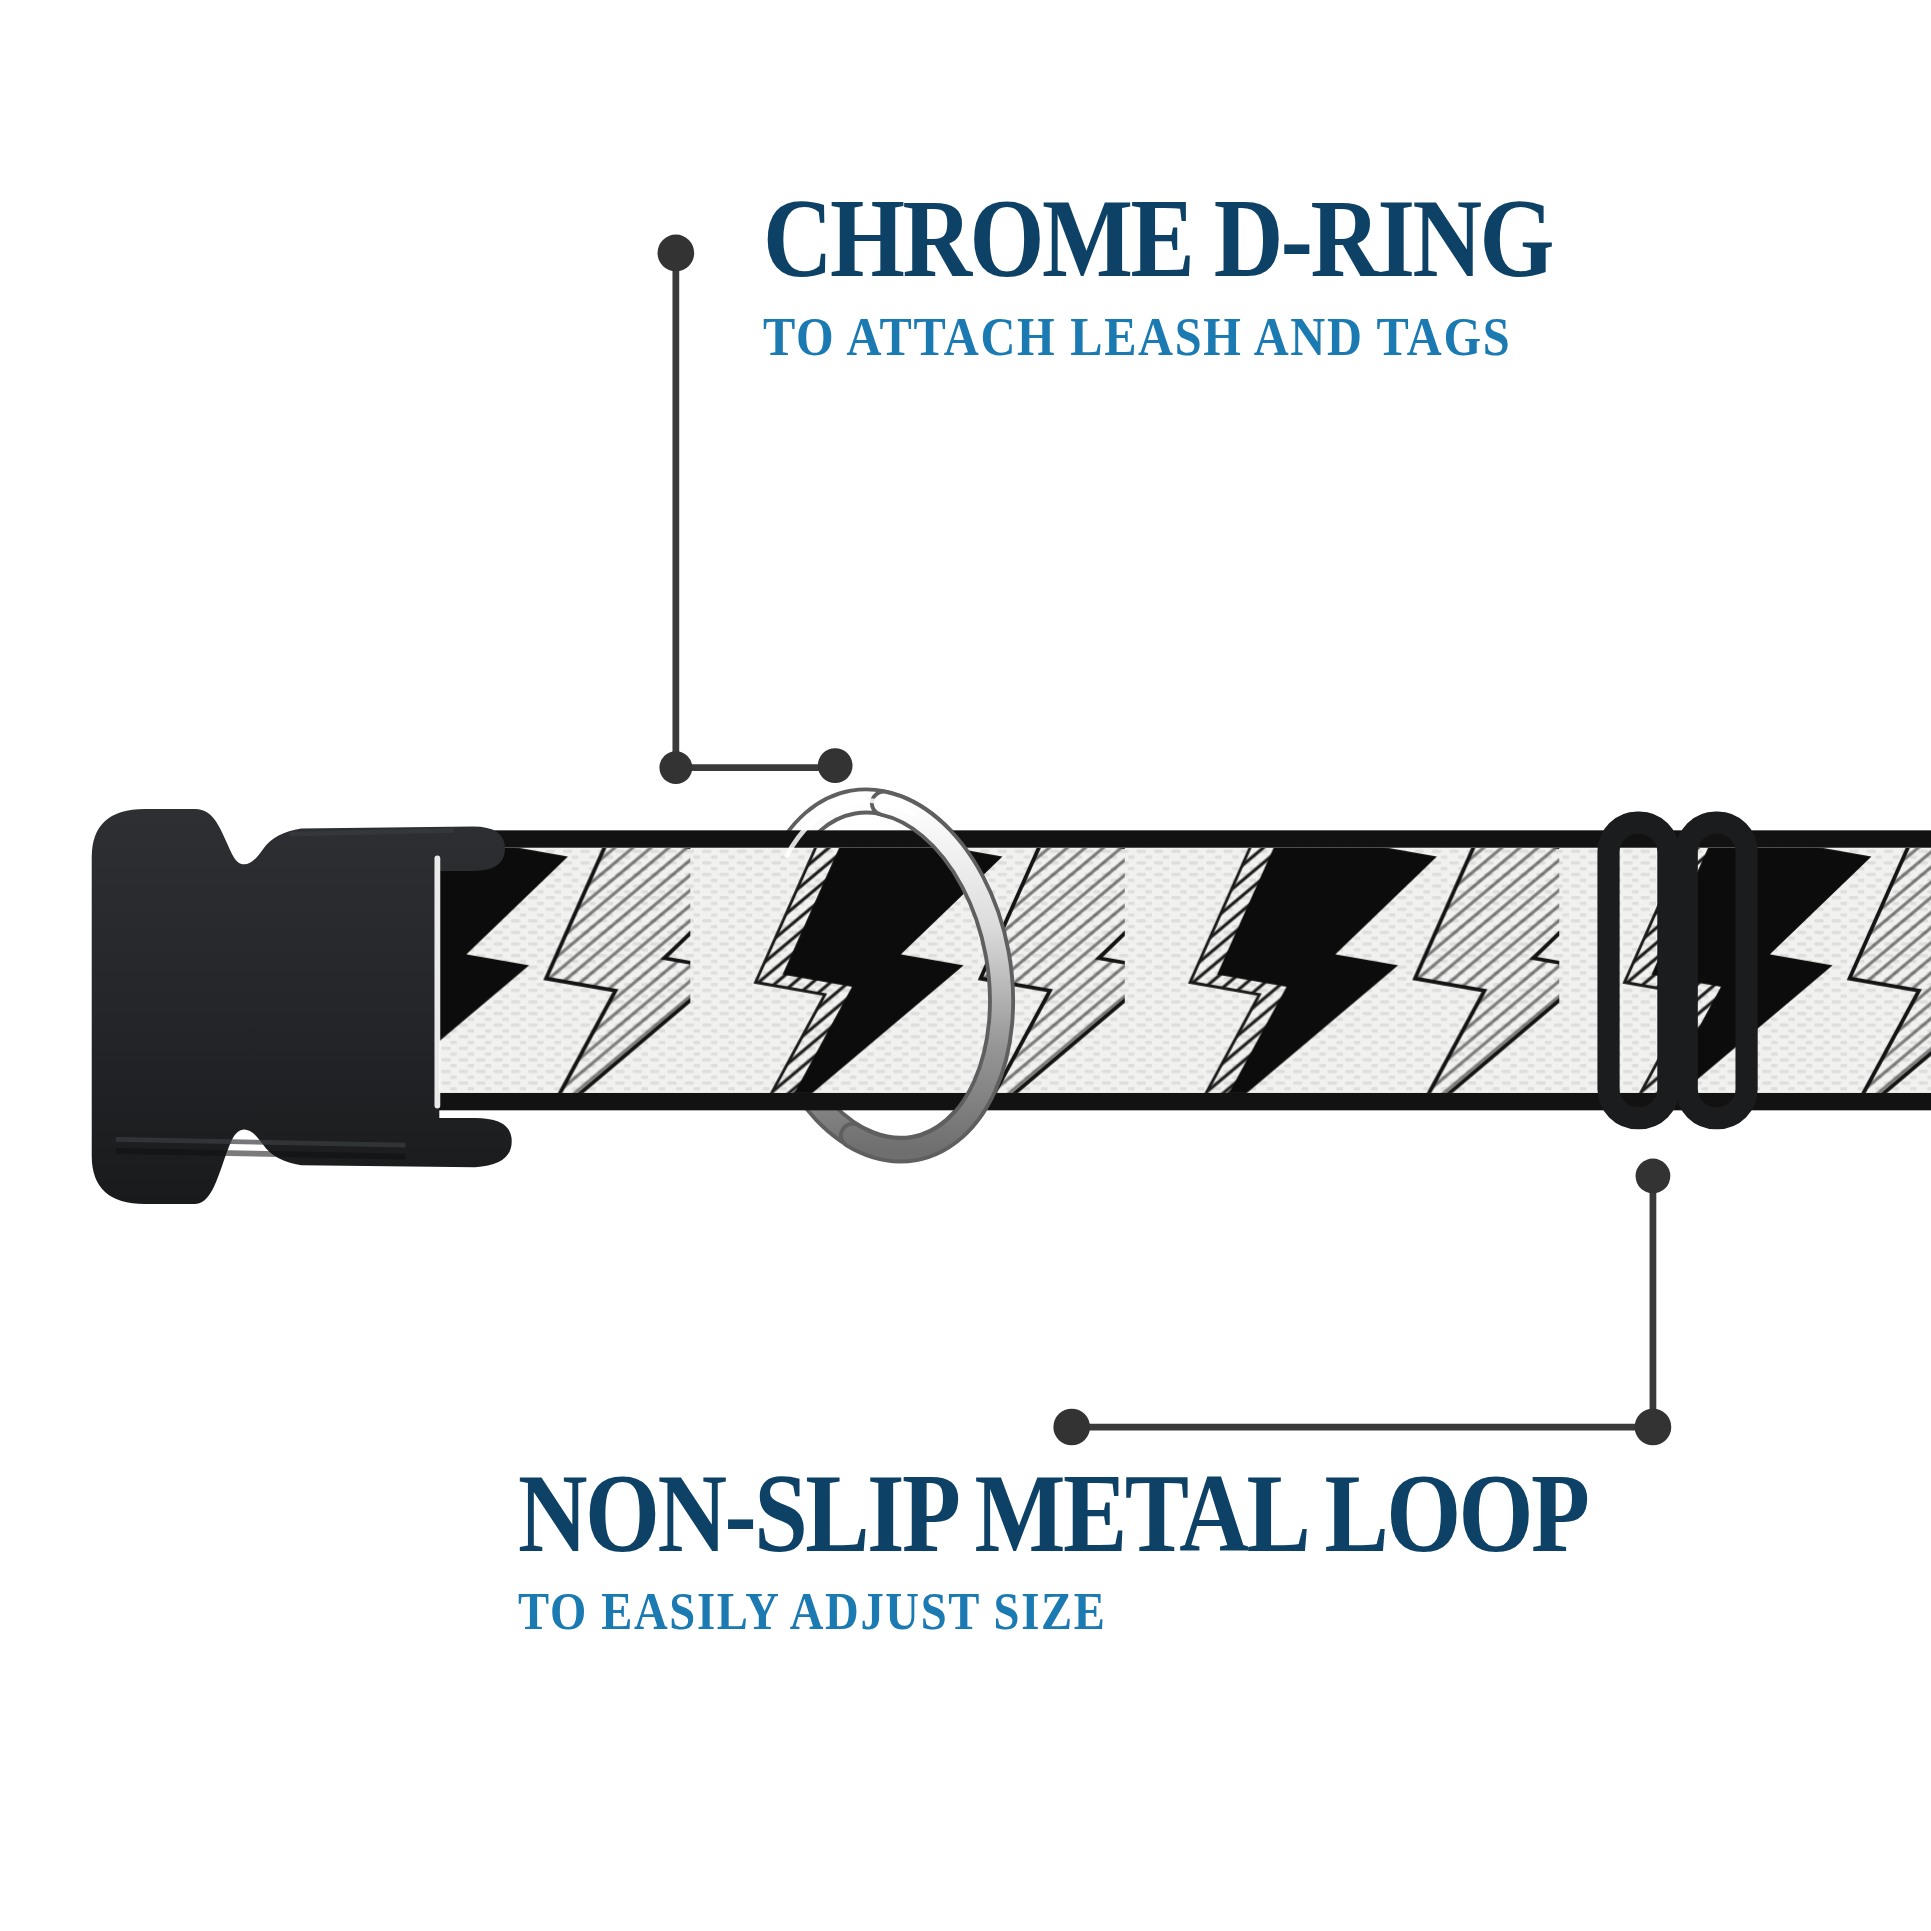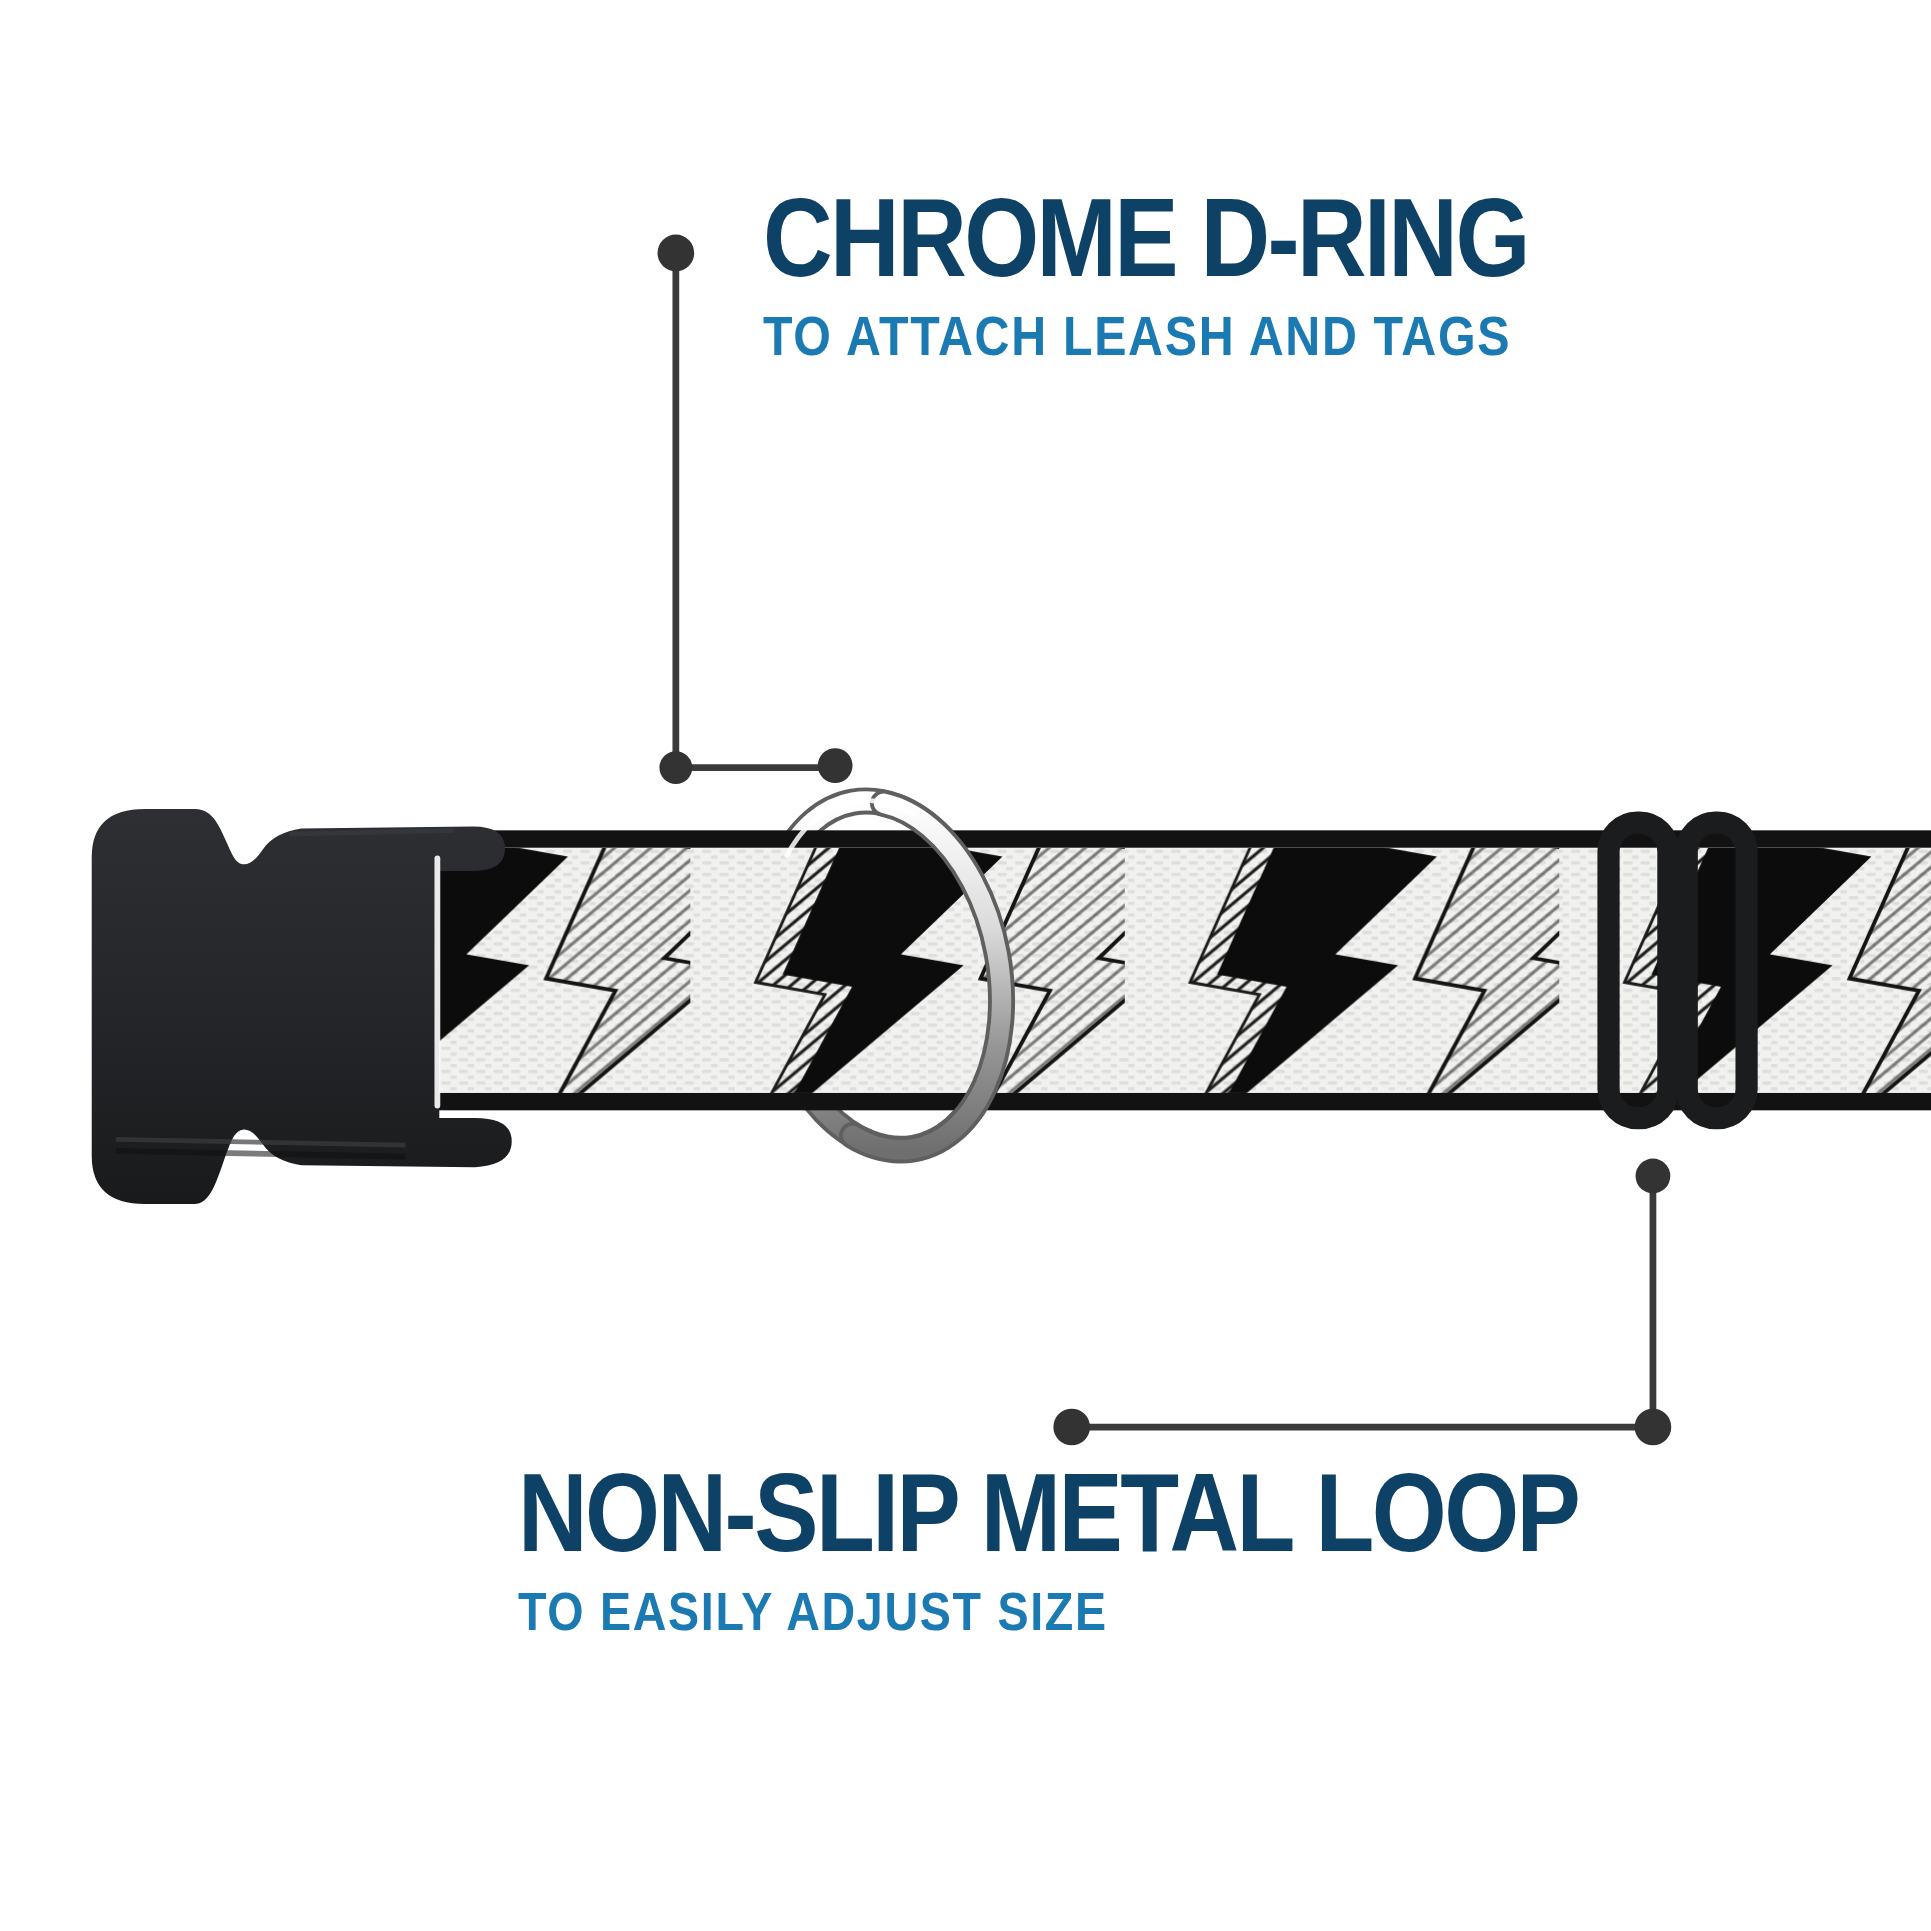--- a/index.html
+++ b/index.html
@@ -1,21 +1,21 @@
 <!DOCTYPE html>
 <html><head>
 <meta charset="utf-8">
 <style>
   html,body{margin:0;padding:0;background:#ffffff;}
   #canvas{
     position:relative;
     width:1931px;height:1931px;
     background:#ffffff;
     overflow:hidden;
-    font-family:Liberation Sans, sans-serif;
+    font-family:Liberation Serif, serif;
   }
   #scene{position:absolute;left:0;top:0;width:1931px;height:1931px;}
   .headline{
     position:absolute;
     font-weight:700;
     color:#0e4166;
     transform:scaleX(0.86);
     transform-origin:left top;
     letter-spacing:-2.9px;
     white-space:nowrap;

